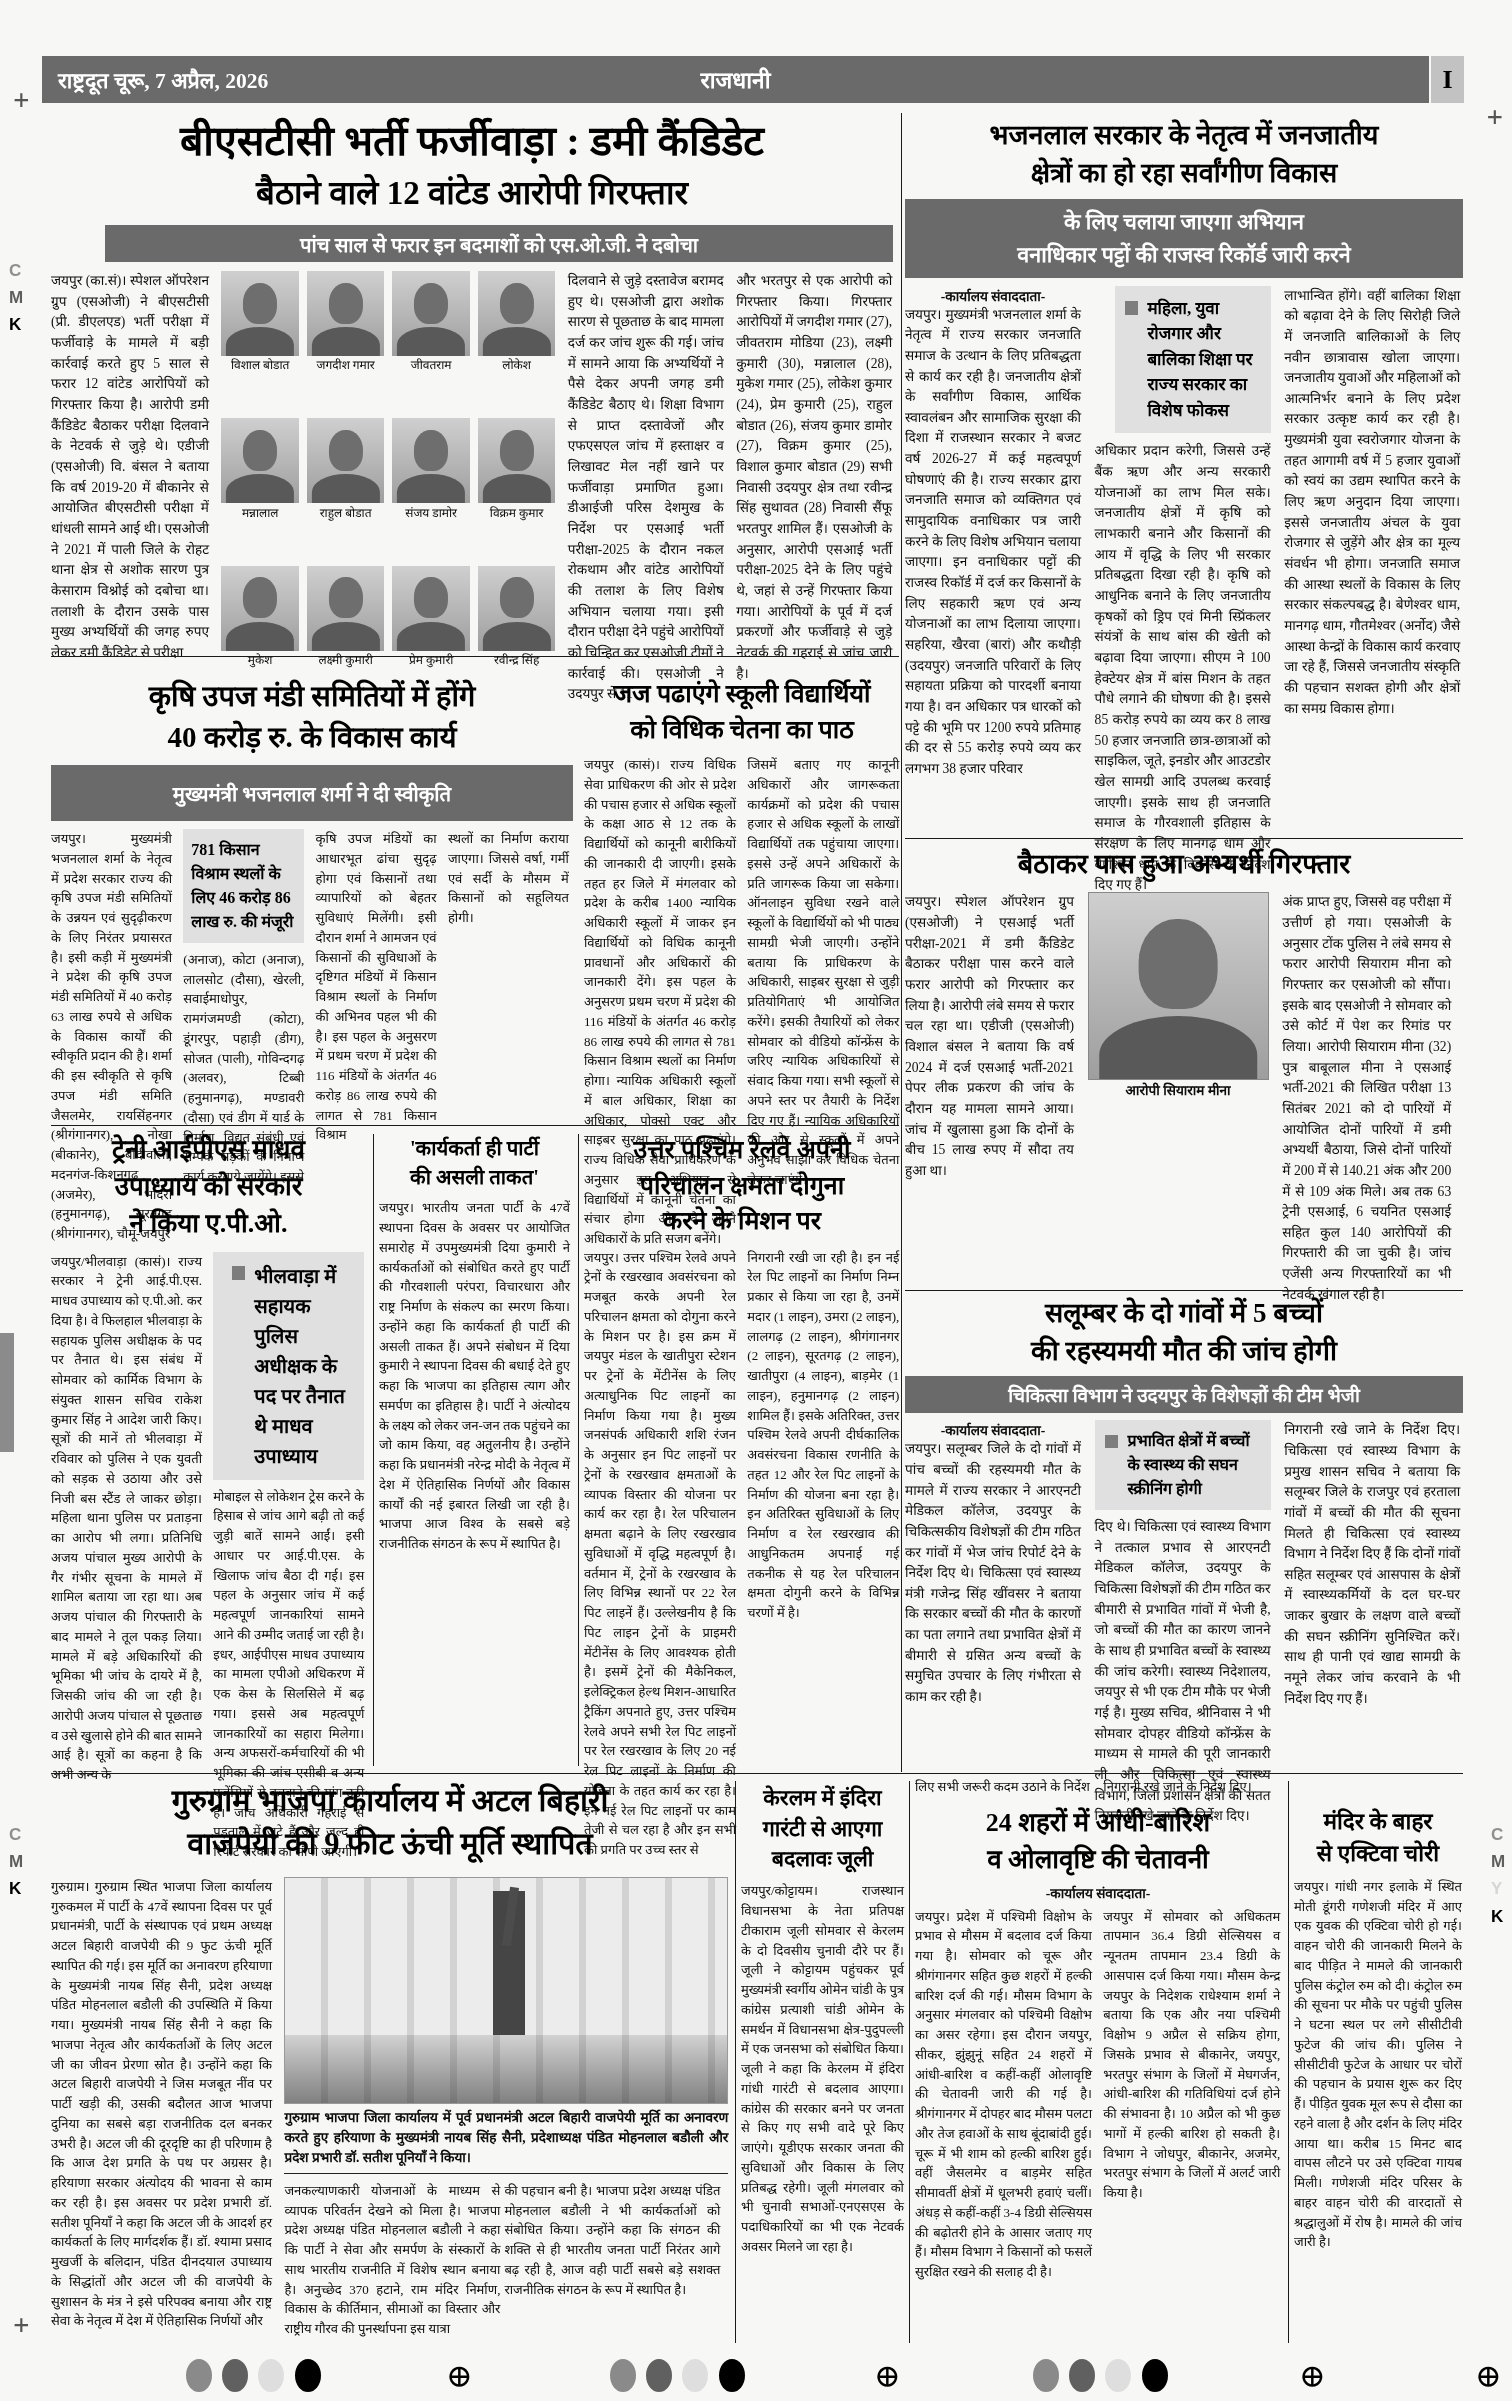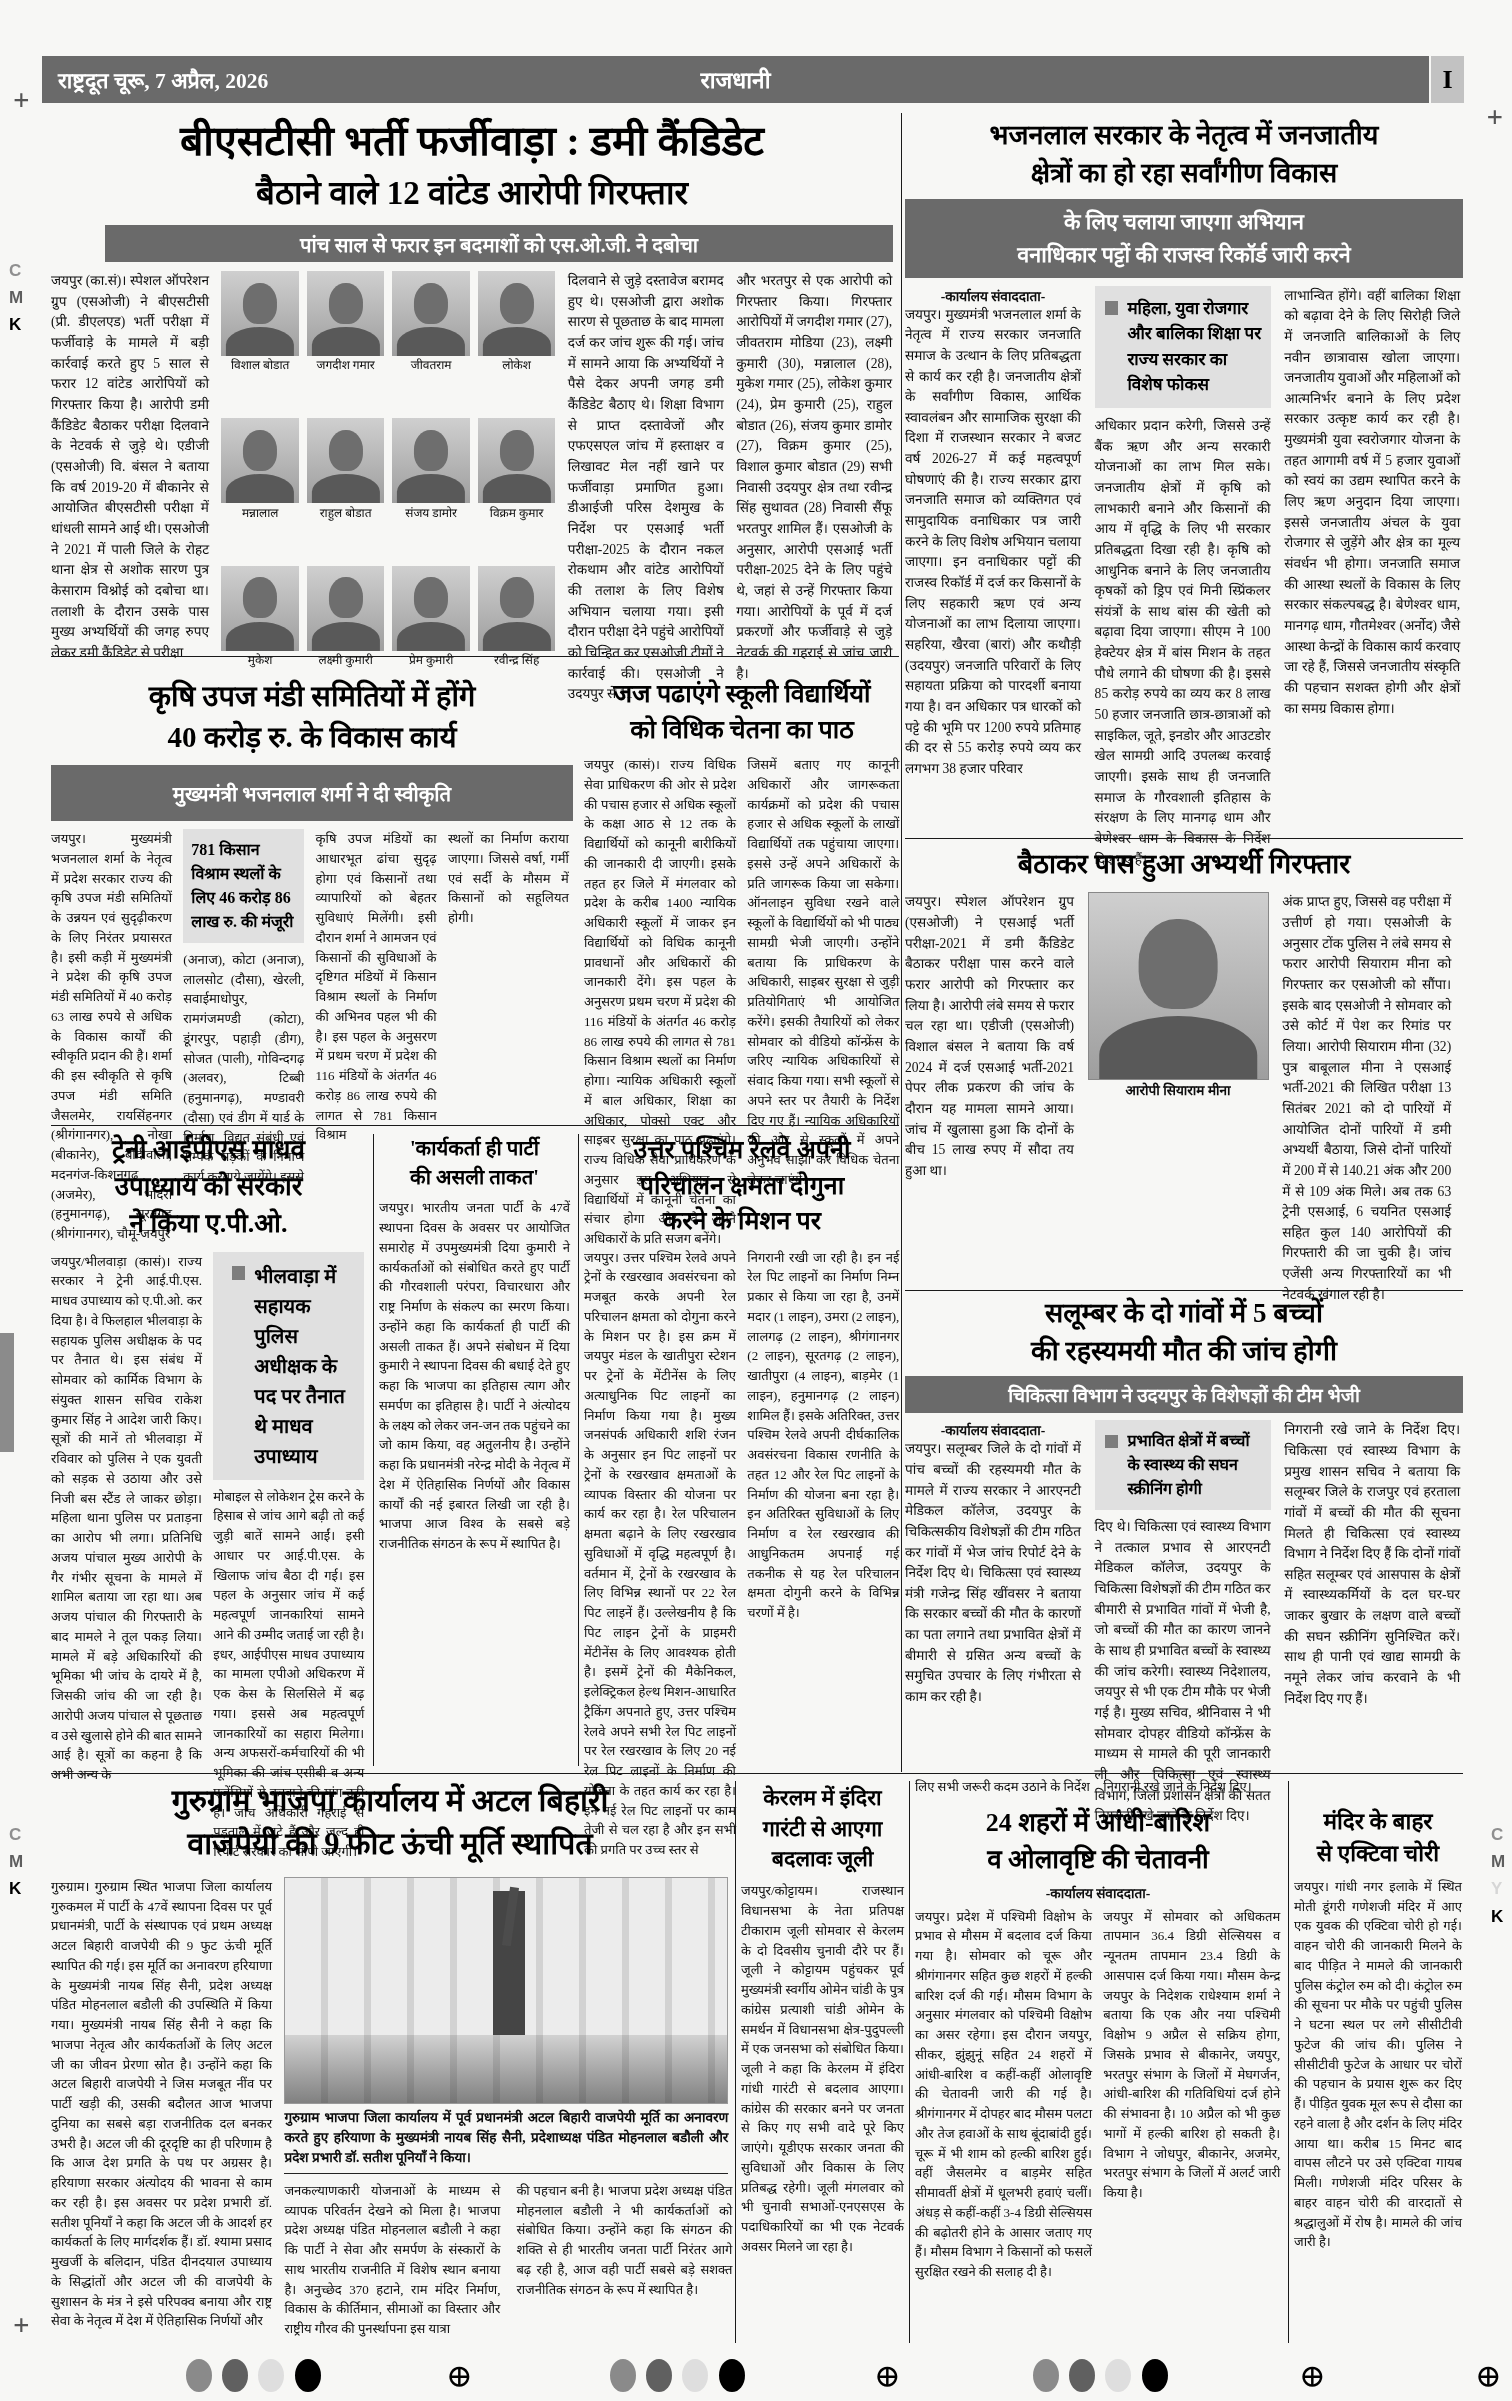--- a/index.html
+++ b/index.html
@@ -155,21 +155,21 @@
   <div class="bar" style="margin-top:6.8px;font-size:21.5px;padding:6.8px 0;line-height:1.5;">
     <div>के लिए चलाया जाएगा अभियान</div>
     <div>वनाधिकार पट्टों की राजस्व रिकॉर्ड जारी करने</div>
   </div>
   <div class="cols" style="gap:13.6px;margin-top:8px;">
     <div style="width:176px;flex:0 0 auto;">
       <div class="byline" style="font-size:13.6px;">-कार्यालय संवाददाता-</div>
       <div class="col body-t">जयपुर। मुख्यमंत्री भजनलाल शर्मा के नेतृत्व में राज्य सरकार जनजाति समाज के उत्थान के लिए प्रतिबद्धता से कार्य कर रही है। जनजातीय क्षेत्रों के सर्वांगीण विकास, आर्थिक स्वावलंबन और सामाजिक सुरक्षा की दिशा में राजस्थान सरकार ने बजट वर्ष 2026-27 में कई महत्वपूर्ण घोषणाएं की है। राज्य सरकार द्वारा जनजाति समाज को व्यक्तिगत एवं सामुदायिक वनाधिकार पत्र जारी करने के लिए विशेष अभियान चलाया जाएगा। इन वनाधिकार पट्टों की राजस्व रिकॉर्ड में दर्ज कर किसानों के लिए सहकारी ऋण एवं अन्य योजनाओं का लाभ दिलाया जाएगा। सहरिया, खैरवा (बारां) और कथौड़ी (उदयपुर) जनजाति परिवारों के लिए सहायता प्रक्रिया को पारदर्शी बनाया गया है। वन अधिकार पत्र धारकों को पट्टे की भूमि पर 1200 रुपये प्रतिमाह की दर से 55 करोड़ रुपये व्यय कर लगभग 38 हजार परिवार</div>
     </div>
     <div style="width:176px;flex:0 0 auto;">
-      <div class="gbox" style="font-size:17px;padding:10.2px 6.8px;line-height:1.5;margin-bottom:8px;">
+      <div class="gbox" style="font-size:17px;padding:10.2px 6.8px;line-height:1.5;margin-bottom:8px;margin-left:20px;">
         <span class="sq"></span>
         <span>महिला, युवा रोजगार और बालिका शिक्षा पर राज्य सरकार का विशेष फोकस</span>
       </div>
       <div class="col body-t">अधिकार प्रदान करेगी, जिससे उन्हें बैंक ऋण और अन्य सरकारी योजनाओं का लाभ मिल सके। जनजातीय क्षेत्रों में कृषि को लाभकारी बनाने और किसानों की आय में वृद्धि के लिए भी सरकार प्रतिबद्धता दिखा रही है। कृषि को आधुनिक बनाने के लिए जनजातीय कृषकों को ड्रिप एवं मिनी स्प्रिंकलर संयंत्रों के साथ बांस की खेती को बढ़ावा दिया जाएगा। सीएम ने 100 हेक्टेयर क्षेत्र में बांस मिशन के तहत पौधे लगाने की घोषणा की है। इससे 85 करोड़ रुपये का व्यय कर 8 लाख 50 हजार जनजाति छात्र-छात्राओं को साइकिल, जूते, इनडोर और आउटडोर खेल सामग्री आदि उपलब्ध करवाई जाएगी। इसके साथ ही जनजाति समाज के गौरवशाली इतिहास के संरक्षण के लिए मानगढ़ धाम और बेणेश्वर धाम के विकास के निर्देश दिए गए हैं।</div>
     </div>
     <div class="col body-t" style="width:176px;flex:0 0 auto;">लाभान्वित होंगे। वहीं बालिका शिक्षा को बढ़ावा देने के लिए सिरोही जिले में जनजाति बालिकाओं के लिए नवीन छात्रावास खोला जाएगा। जनजातीय युवाओं और महिलाओं को आत्मनिर्भर बनाने के लिए प्रदेश सरकार उत्कृष्ट कार्य कर रही है। मुख्यमंत्री युवा स्वरोजगार योजना के तहत आगामी वर्ष में 5 हजार युवाओं को स्वयं का उद्यम स्थापित करने के लिए ऋण अनुदान दिया जाएगा। इससे जनजातीय अंचल के युवा रोजगार से जुड़ेंगे और क्षेत्र का मूल्य संवर्धन भी होगा। जनजाति समाज की आस्था स्थलों के विकास के लिए सरकार संकल्पबद्ध है। बेणेश्वर धाम, मानगढ़ धाम, गौतमेश्वर (अर्नोद) जैसे आस्था केन्द्रों के विकास कार्य करवाए जा रहे हैं, जिससे जनजातीय संस्कृति की पहचान सशक्त होगी और क्षेत्रों का समग्र विकास होगा।</div>
   </div>
 </div>
 
 <div class="abs" style="left:51px;top:676px;width:522px;">
@@ -267,21 +267,21 @@
   <div class="hl" style="font-size:30.5px;">वाजपेयी की 9 फीट ऊंची मूर्ति स्थापित</div>
   <div class="cols" style="gap:12.4px;margin-top:10.2px;">
     <div class="col body-t" style="width:221px;flex:0 0 auto;font-size:13px;">गुरुग्राम। गुरुग्राम स्थित भाजपा जिला कार्यालय गुरुकमल में पार्टी के 47वें स्थापना दिवस पर पूर्व प्रधानमंत्री, पार्टी के संस्थापक एवं प्रथम अध्यक्ष अटल बिहारी वाजपेयी की 9 फुट ऊंची मूर्ति स्थापित की गई। इस मूर्ति का अनावरण हरियाणा के मुख्यमंत्री नायब सिंह सैनी, प्रदेश अध्यक्ष पंडित मोहनलाल बडौली की उपस्थिति में किया गया। मुख्यमंत्री नायब सिंह सैनी ने कहा कि भाजपा नेतृत्व और कार्यकर्ताओं के लिए अटल जी का जीवन प्रेरणा स्रोत है। उन्होंने कहा कि अटल बिहारी वाजपेयी ने जिस मजबूत नींव पर पार्टी खड़ी की, उसकी बदौलत आज भाजपा दुनिया का सबसे बड़ा राजनीतिक दल बनकर उभरी है। अटल जी की दूरदृष्टि का ही परिणाम है कि आज देश प्रगति के पथ पर अग्रसर है। हरियाणा सरकार अंत्योदय की भावना से काम कर रही है। इस अवसर पर प्रदेश प्रभारी डॉ. सतीश पूनियाँ ने कहा कि अटल जी के आदर्श हर कार्यकर्ता के लिए मार्गदर्शक हैं। डॉ. श्यामा प्रसाद मुखर्जी के बलिदान, पंडित दीनदयाल उपाध्याय के सिद्धांतों और अटल जी की वाजपेयी के सुशासन के मंत्र ने इसे परिपक्व बनाया और राष्ट्र सेवा के नेतृत्व में देश में ऐतिहासिक निर्णयों और</div>
     <div style="width:444px;flex:0 0 auto;">
       <div class="bigphoto" style="height:225px;border:0.6px solid #999;">
         <div class="pillar"></div>
         <div class="arm"></div>
         <div class="crowd"></div>
       </div>
       <div style="font-size:13.6px;font-weight:700;line-height:1.45;text-align:justify;border-bottom:1.1px solid #222;padding:4.5px 0 5.6px;">गुरुग्राम भाजपा जिला कार्यालय में पूर्व प्रधानमंत्री अटल बिहारी वाजपेयी मूर्ति का अनावरण करते हुए हरियाणा के मुख्यमंत्री नायब सिंह सैनी, प्रदेशाध्यक्ष पंडित मोहनलाल बडौली और प्रदेश प्रभारी डॉ. सतीश पूनियाँ ने किया।</div>
-      <div class="cols" style="gap:16px;margin-top:6.8px;">
+      <div class="cols" style="gap:4px;margin-top:6.8px;">
         <div class="col body-t" style="width:216px;flex:0 0 auto;font-size:13px;">जनकल्याणकारी योजनाओं के माध्यम से व्यापक परिवर्तन देखने को मिला है। भाजपा प्रदेश अध्यक्ष पंडित मोहनलाल बडौली ने कहा कि पार्टी ने सेवा और समर्पण के संस्कारों के साथ भारतीय राजनीति में विशेष स्थान बनाया है। अनुच्छेद 370 हटाने, राम मंदिर निर्माण, विकास के कीर्तिमान, सीमाओं का विस्तार और राष्ट्रीय गौरव की पुनर्स्थापना इस यात्रा</div>
         <div class="col body-t" style="width:216px;flex:0 0 auto;font-size:13px;">की पहचान बनी है। भाजपा प्रदेश अध्यक्ष पंडित मोहनलाल बडौली ने भी कार्यकर्ताओं को संबोधित किया। उन्होंने कहा कि संगठन की शक्ति से ही भारतीय जनता पार्टी निरंतर आगे बढ़ रही है, आज वही पार्टी सबसे बड़े सशक्त राजनीतिक संगठन के रूप में स्थापित है।</div>
       </div>
     </div>
   </div>
 </div>
 
 <div class="abs" style="left:741px;top:1783px;width:163px;">
   <div class="hl" style="font-size:21.5px;">केरलम में इंदिरा</div>
   <div class="hl" style="font-size:21.5px;">गारंटी से आएगा</div>

